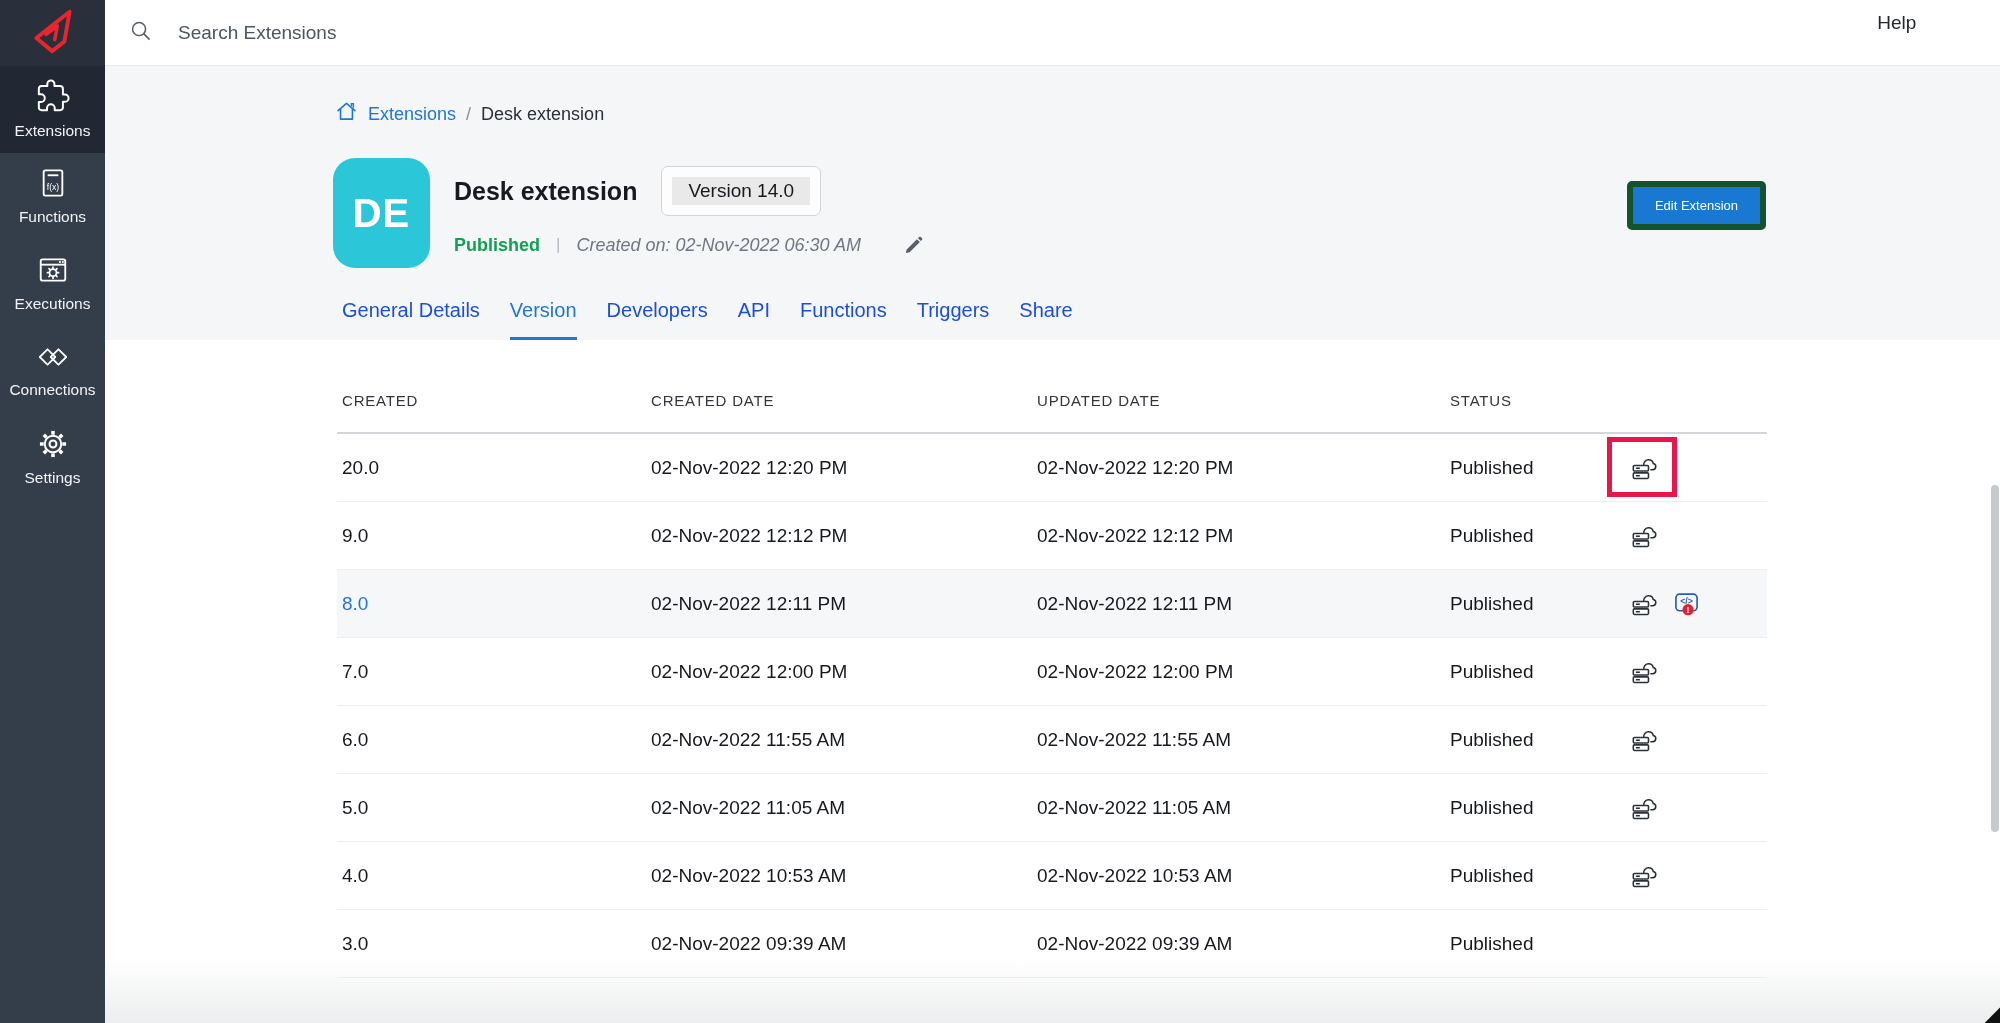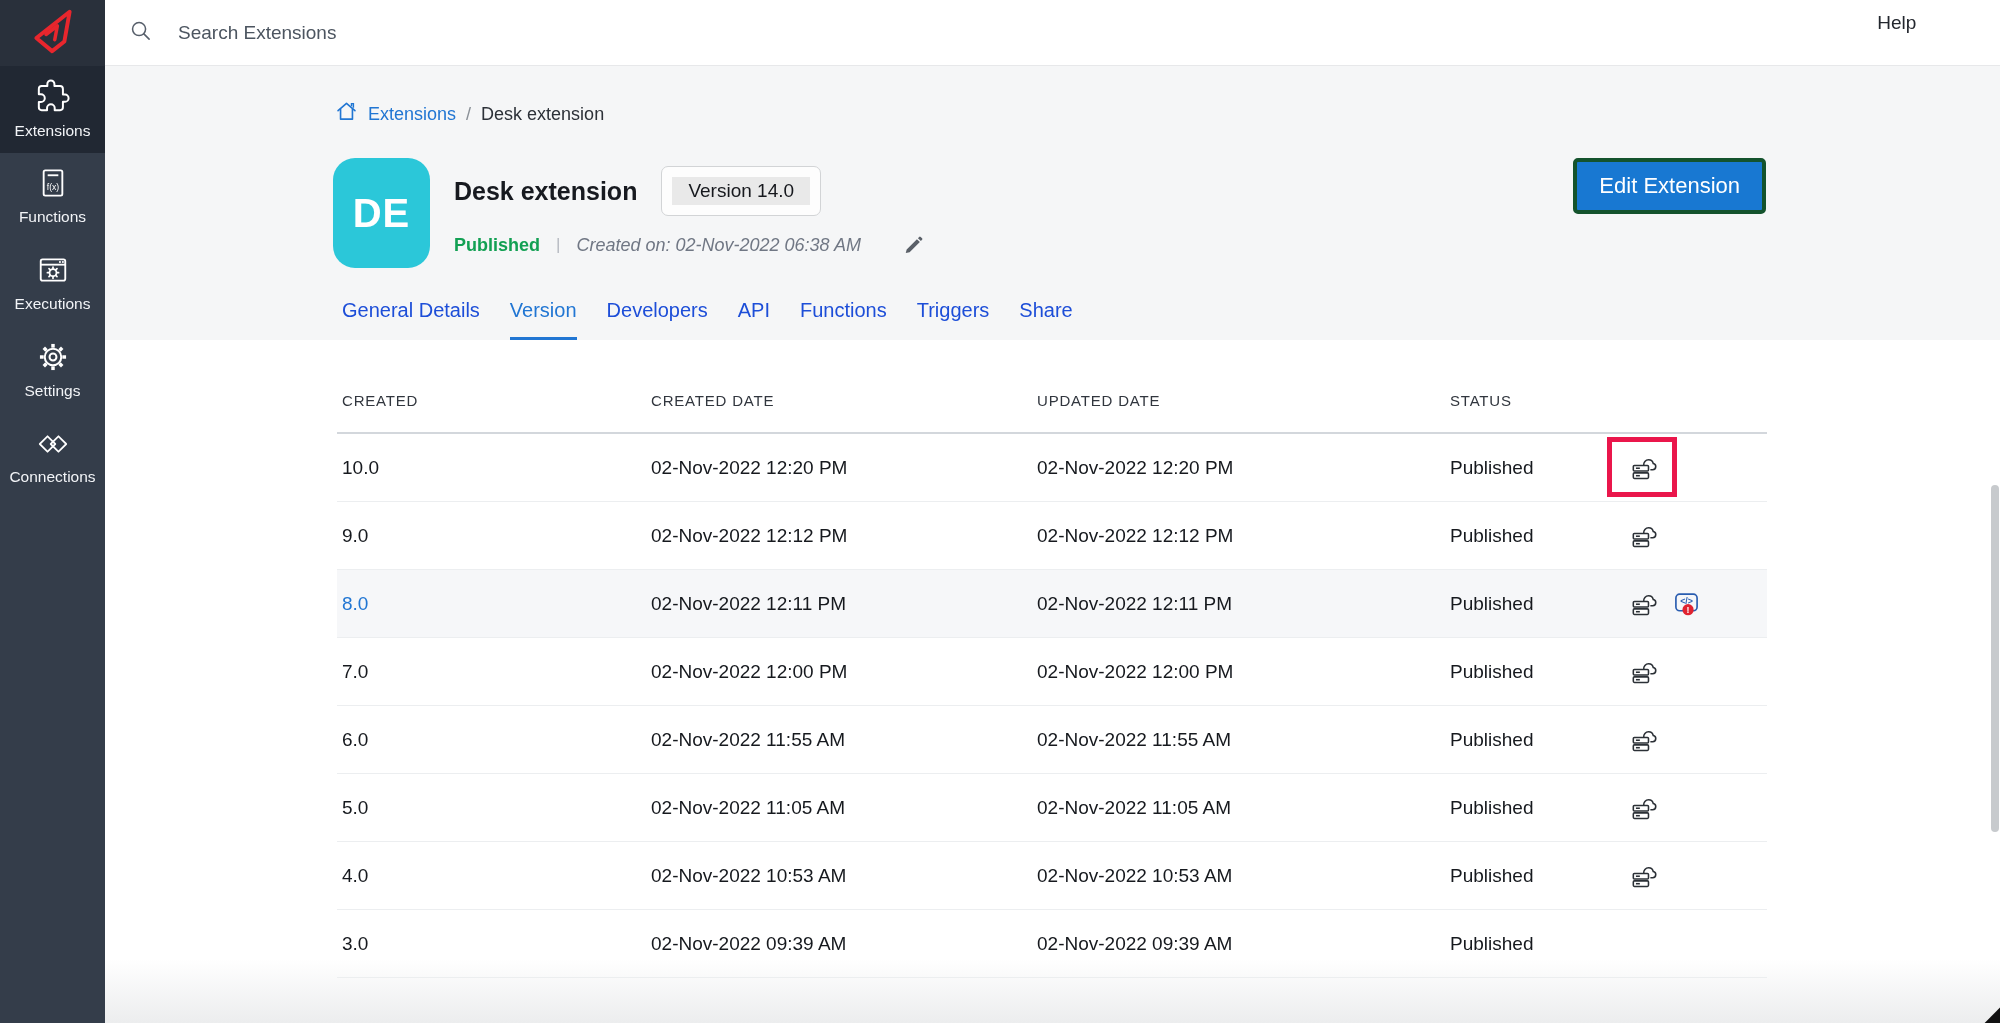--- a/index.html
+++ b/index.html
@@ -54,22 +54,22 @@
   .entity-title { font-size:25px; font-weight:bold; color:#171a20; }
   .version-chip { margin-left:24px; background:#fdfdfd; border:1px solid #d2d4d6;
     border-radius:7px; padding:10px; cursor:pointer; }
   .version-chip .inner { display:block; background:#e9e9e9; padding:3px 16px;
     font-size:19px; color:#16181d; }
   .meta-line { margin-top:18px; display:flex; align-items:center; gap:16px; }
   .status-pub { color:var(--green); font-size:18px; font-weight:bold; }
   .meta-sep { color:#b5b9c0; font-size:17px; }
   .created-on { color:#707784; font-size:18px; font-style:italic; }
   .pencil-btn { margin-left:26px; cursor:pointer; display:flex; align-items:center; }
-  .edit-btn { margin-left:auto; background:var(--button-blue);
-    border:4px solid #14532d; color:#fff; font-size:22px; padding:11px 22px;
+  .edit-btn { margin-left:auto; margin-top:23px; background:var(--button-blue);
+    border:6px solid #14532d; color:#fff; font-size:13px; padding:11px 22px;
     border-radius:5px; cursor:pointer; font-family:"Liberation Sans", sans-serif; }
 
   .tabs { position:absolute; left:237px; bottom:0; display:flex; gap:30px; }
   .tab { font-size:20px; color:#1d4ed8; padding-bottom:15px; cursor:pointer;
     border-bottom:3px solid transparent; }
   .tab.active { color:var(--link-blue); border-bottom-color:var(--link-blue); }
 
   
   .table-wrap { position:absolute; left:337px; top:340px; width:1430px; }
   .t-header { display:grid; grid-template-columns:309px 386px 413px 180px 142px;
@@ -148,46 +148,46 @@
                 <line x1="14.1" y1="16.1" x2="15" y2="17"></line>
               <line x1="15" y1="11" x2="14.1" y2="11.9"></line>
                 <line x1="9.9" y1="16.1" x2="9" y2="17"></line>
             </g>
           </svg>
         </span>
         <span class="label">Executions</span>
       </div>
       <div class="nav-item">
         <span>
+          <svg width="34" height="30" viewBox="0 0 28 24" fill="none">
+            <rect x="5" y="7.5" width="9" height="9" transform="rotate(45 9.5 12)" stroke="#fff" stroke-width="1.5" stroke-linejoin="round"></rect>
+            <rect x="14" y="7.5" width="9" height="9" transform="rotate(45 18.5 12)" stroke="#fff" stroke-width="1.5" stroke-linejoin="round"></rect>
+          </svg>
+        </span>
+        <span class="label">Connections</span>
+      </div>
+      <div class="nav-item">
+        <span>
           <svg width="32" height="32" viewBox="0 0 24 24" fill="none">
             <circle cx="12" cy="12" r="6.2" stroke="#fff" stroke-width="1.5"></circle>
             <circle cx="12" cy="12" r="2.6" stroke="#fff" stroke-width="1.5"></circle>
             <g stroke="#fff" stroke-width="2.6">
               <line x1="12" y1="2.2" x2="12" y2="5"></line>
                 <line x1="12" y1="19" x2="12" y2="21.8"></line>
               <line x1="2.2" y1="12" x2="5" y2="12"></line>
                 <line x1="19" y1="12" x2="21.8" y2="12"></line>
               <line x1="5.1" y1="5.1" x2="7.1" y2="7.1"></line>
                 <line x1="16.9" y1="16.9" x2="18.9" y2="18.9"></line>
               <line x1="18.9" y1="5.1" x2="16.9" y2="7.1"></line>
                 <line x1="7.1" y1="16.9" x2="5.1" y2="18.9"></line>
             </g>
           </svg>
         </span>
         <span class="label">Settings</span>
       </div>
-      <div class="nav-item">
-        <span>
-          <svg width="34" height="30" viewBox="0 0 28 24" fill="none">
-            <rect x="5" y="7.5" width="9" height="9" transform="rotate(45 9.5 12)" stroke="#fff" stroke-width="1.5" stroke-linejoin="round"></rect>
-            <rect x="14" y="7.5" width="9" height="9" transform="rotate(45 18.5 12)" stroke="#fff" stroke-width="1.5" stroke-linejoin="round"></rect>
-          </svg>
-        </span>
-        <span class="label">Connections</span>
-      </div>
     </nav>
   </aside>
 
   <header class="topbar">
     <div class="search-wrap">
       <span>
         <svg width="23" height="23" viewBox="0 0 24 24" fill="none">
           <circle cx="10.5" cy="10.5" r="6.8" stroke="#565e6a" stroke-width="1.6"></circle>
           <line x1="15.5" y1="15.5" x2="21" y2="21" stroke="#565e6a" stroke-width="1.6" stroke-linecap="round"></line>
         </svg>
@@ -225,21 +225,21 @@
       <div class="entity-main">
         <div class="title-line">
           <span class="entity-title">Desk extension</span>
           <span class="version-chip">
             <span class="inner">Version 14.0</span>
           </span>
         </div>
         <div class="meta-line">
           <span class="status-pub">Published</span>
           <span class="meta-sep">|</span>
-          <span class="created-on">Created on: 02-Nov-2022 06:38 AM</span>
+          <span class="created-on">Created on: 02-Nov-2022 06:30 AM</span>
           <span class="pencil-btn">
             <svg width="22" height="22" viewBox="0 0 24 24">
               <path d="M3 20.8 l1-4 L15.2 5.6 l3.2 3.2 L7.2 20 z M16.3 4.5 l1.3-1.3 a1.2 1.2 0 0 1 1.7 0 l1.5 1.5 a1.2 1.2 0 0 1 0 1.7 l-1.3 1.3 z" fill="#5a6068"></path>
             </svg>
           </span>
         </div>
       </div>
       <button class="edit-btn">Edit Extension</button>
     </div>
 
@@ -257,21 +257,21 @@
   <section class="table-wrap">
     <div class="t-header">
       <span class="col">CREATED</span>
       <span class="col">CREATED DATE</span>
       <span class="col">UPDATED DATE</span>
       <span class="col">STATUS</span>
       <span class="col"></span>
     </div>
     <div id="table-body">
         <div class="t-row">
-      <span class="cell-version">10.0</span>
+      <span class="cell-version">20.0</span>
       <span>02-Nov-2022 12:20 PM</span>
       <span>02-Nov-2022 12:20 PM</span>
       <span>Published</span>
       <span class="icons-cell">
         <span class="icon-wrap">
           <svg width="27" height="27" viewBox="0 0 26 26" fill="none">
             <path d="M13.2 11.2 c-.4-3 1.9-5.6 4.7-5.6 2.2 0 4 1.5 4.5 3.6 1.4.3 2.4 1.5 2.4 2.9 0 1.7-1.3 3-3 3 h-2.2" fill="#fff" stroke="#2b3036" stroke-width="1.5"></path>
             <rect x="3.2" y="11" width="14.6" height="5.3" rx="1" fill="#fff" stroke="#2b3036" stroke-width="1.5"></rect>
             <rect x="3.2" y="18.2" width="14.6" height="5.3" rx="1" fill="#fff" stroke="#2b3036" stroke-width="1.5"></rect>
             <line x1="5.7" y1="13.7" x2="9.5" y2="13.7" stroke="#2b3036" stroke-width="1.5"></line>

